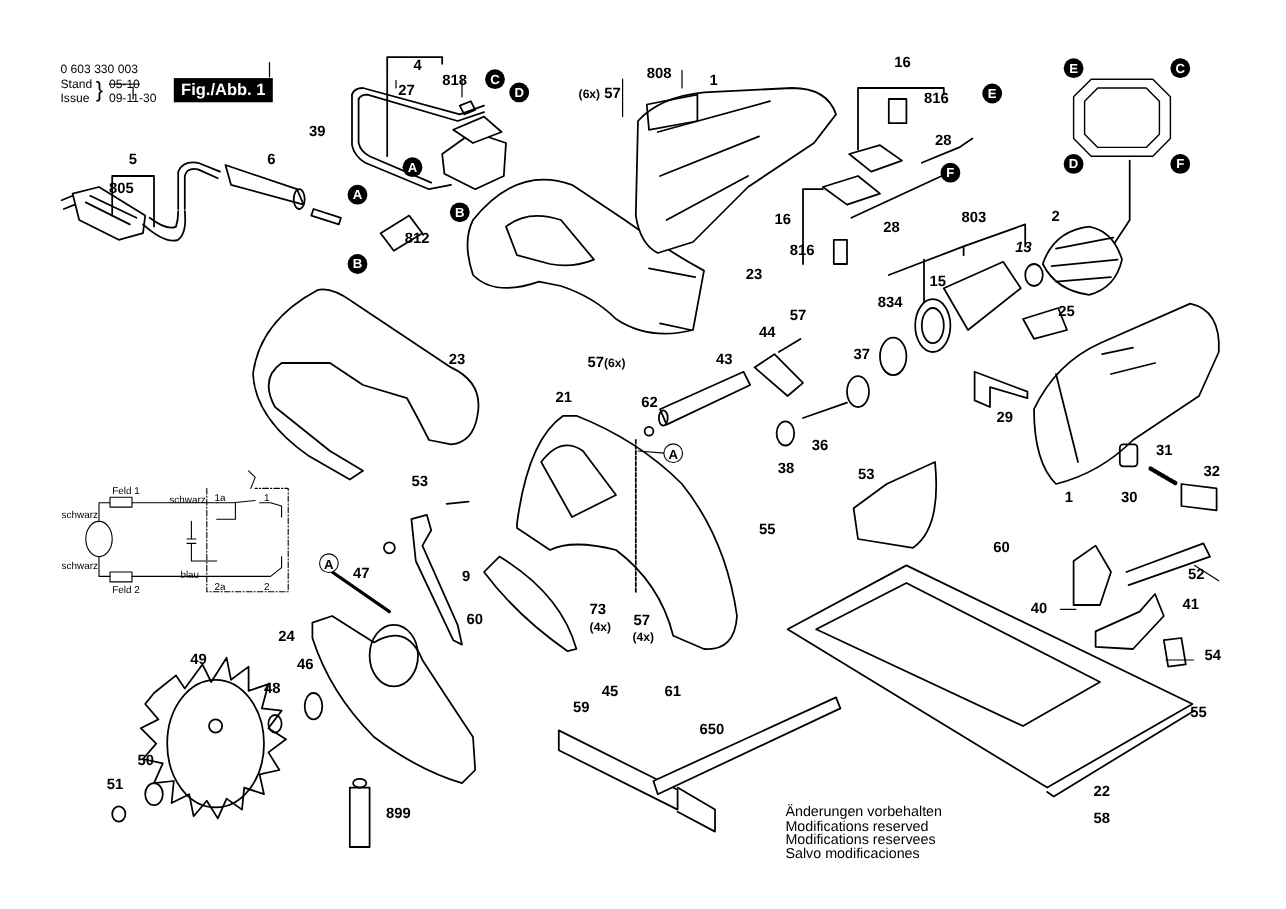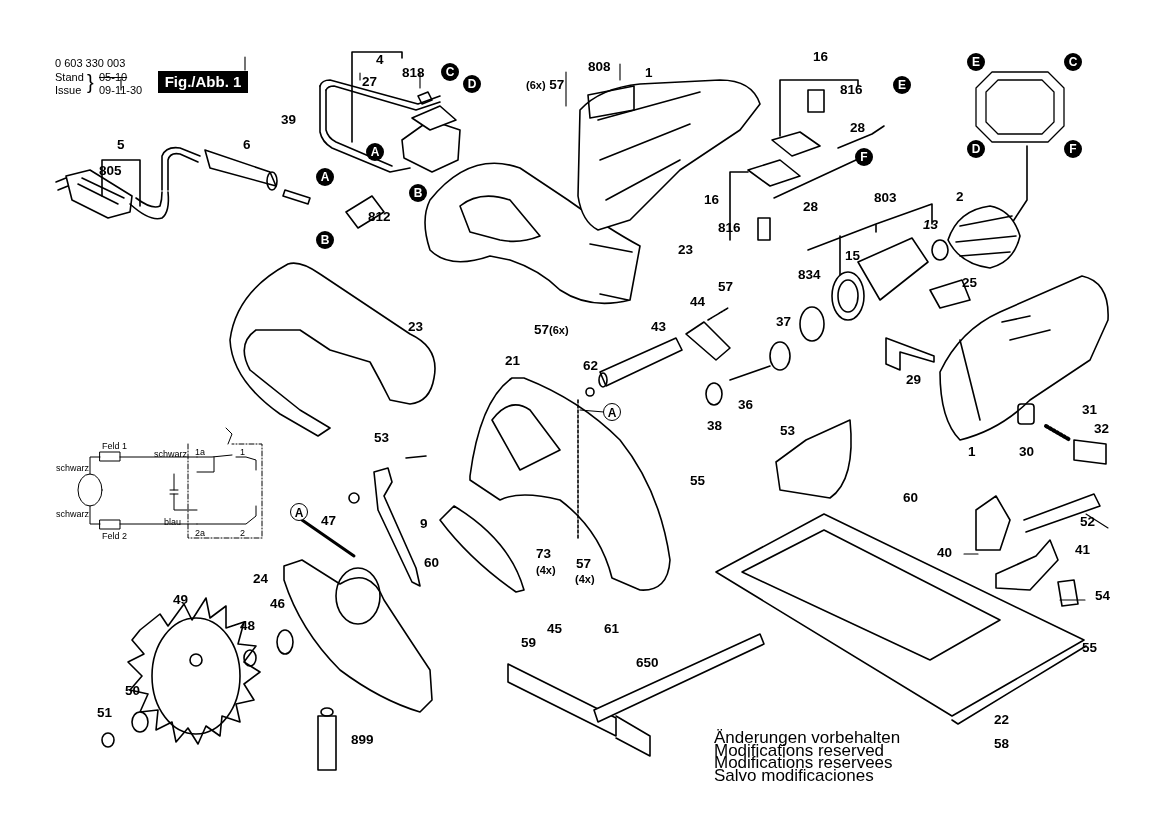--- a/index.html
+++ b/index.html
@@ -3,21 +3,21 @@
 <meta charset="utf-8">
 <style>
   html, body { margin: 0; padding: 0; background: #ffffff; }
   body { width: 1169px; height: 826px; position: relative; overflow: hidden;
          font-family: "Liberation Sans", sans-serif; color: #000; }
   #canvas { position: absolute; left: 0; top: 0; width: 1169px; height: 826px; }
   .hdr { position: absolute; font-size: 11px; line-height: 12px; }
   .figbox { position: absolute; left: 158px; top: 71px; width: 90px; height: 22px;
             background: #000; color: #fff; font-weight: bold; font-size: 15px;
             line-height: 22px; text-align: center; }
-  .notes { position: absolute; left: 714px; top: 732px; font-size: 17px; line-height: 12.5px; }
+  .notes { position: absolute; left: 714px; top: 732px; font-size: 13px; line-height: 12.5px; }
   .lbl { position: absolute; font-weight: bold; font-size: 13.5px; line-height: 14px; white-space: nowrap; }
   .lbl .qty { font-size: 11px; }
   .bubble { position: absolute; width: 18px; height: 18px; border-radius: 50%;
             background: #000; color: #fff; font-weight: bold; font-size: 12px;
             line-height: 18px; text-align: center; }
   .obubble { position: absolute; width: 18px; height: 18px; border-radius: 50%;
              background: #fff; border: 1.3px solid #000; color: #000; font-weight: bold;
              font-size: 12px; line-height: 18px; text-align: center; box-sizing: border-box; }
   .wlabel { position: absolute; font-size: 9px; line-height: 10px; }
 </style>
@@ -267,21 +267,21 @@
 <div class="lbl" style="left:651px;top:320px;">43</div>
 <div class="lbl" style="left:690px;top:295px;">44</div>
 <div class="lbl" style="left:718px;top:280px;">57</div>
 <div class="lbl" style="left:776px;top:315px;">37</div>
 <div class="lbl" style="left:583px;top:359px;">62</div>
 <div class="lbl" style="left:738px;top:398px;">36</div>
 <div class="lbl" style="left:707px;top:419px;">38</div>
 <div class="lbl" style="left:906px;top:373px;text-align:center;">29</div>
 <div class="lbl" style="left:968px;top:445px;">1</div>
 <div class="lbl" style="left:1019px;top:445px;">30</div>
-<div class="lbl" style="left:1082px;top:403px;">31</div>
+<div class="lbl" style="left:1051px;top:403px;">31</div>
 <div class="lbl" style="left:1094px;top:422px;">32</div>
 <div class="lbl" style="left:505px;top:354px;">21</div>
 <div class="lbl" style="left:374px;top:431px;">53</div>
 <div class="lbl" style="left:321px;top:514px;">47</div>
 <div class="lbl" style="left:420px;top:517px;">9</div>
 <div class="lbl" style="left:536px;top:547px;">73</div>
 <div class="lbl" style="left:536px;top:563px;"><span class="qty">(4x)</span></div>
 <div class="lbl" style="left:576px;top:557px;">57</div>
 <div class="lbl" style="left:575px;top:572px;"><span class="qty">(4x)</span></div>
 <div class="lbl" style="left:424px;top:556px;">60</div>

